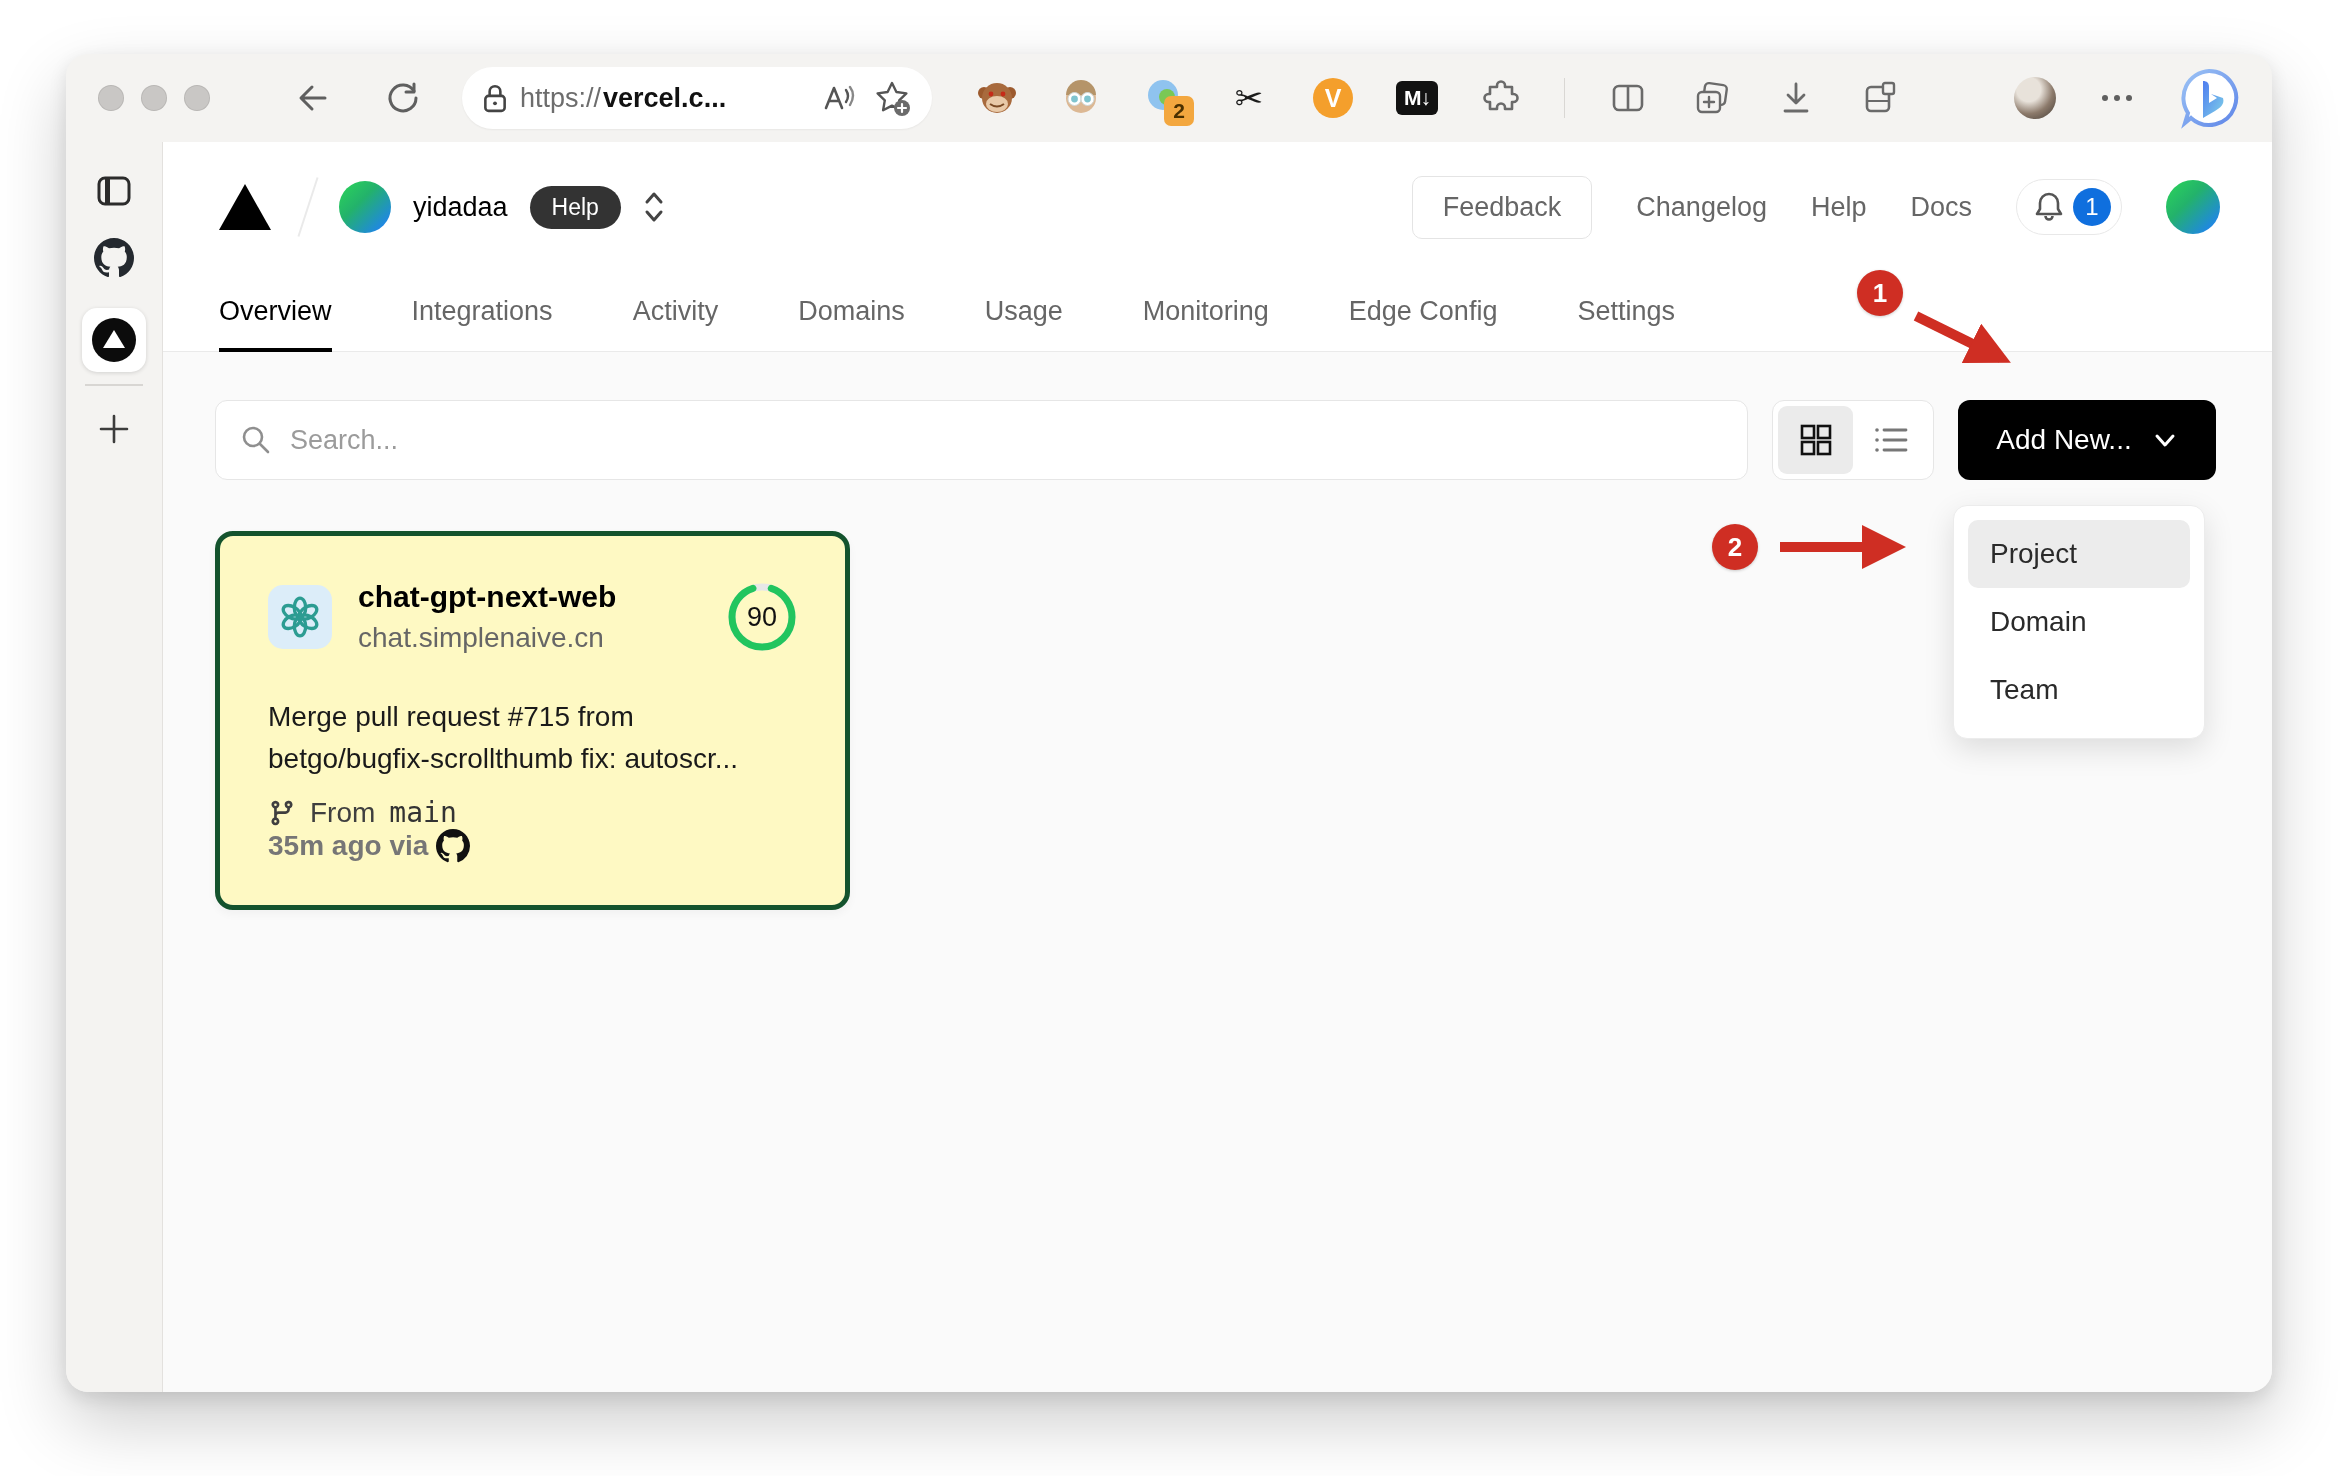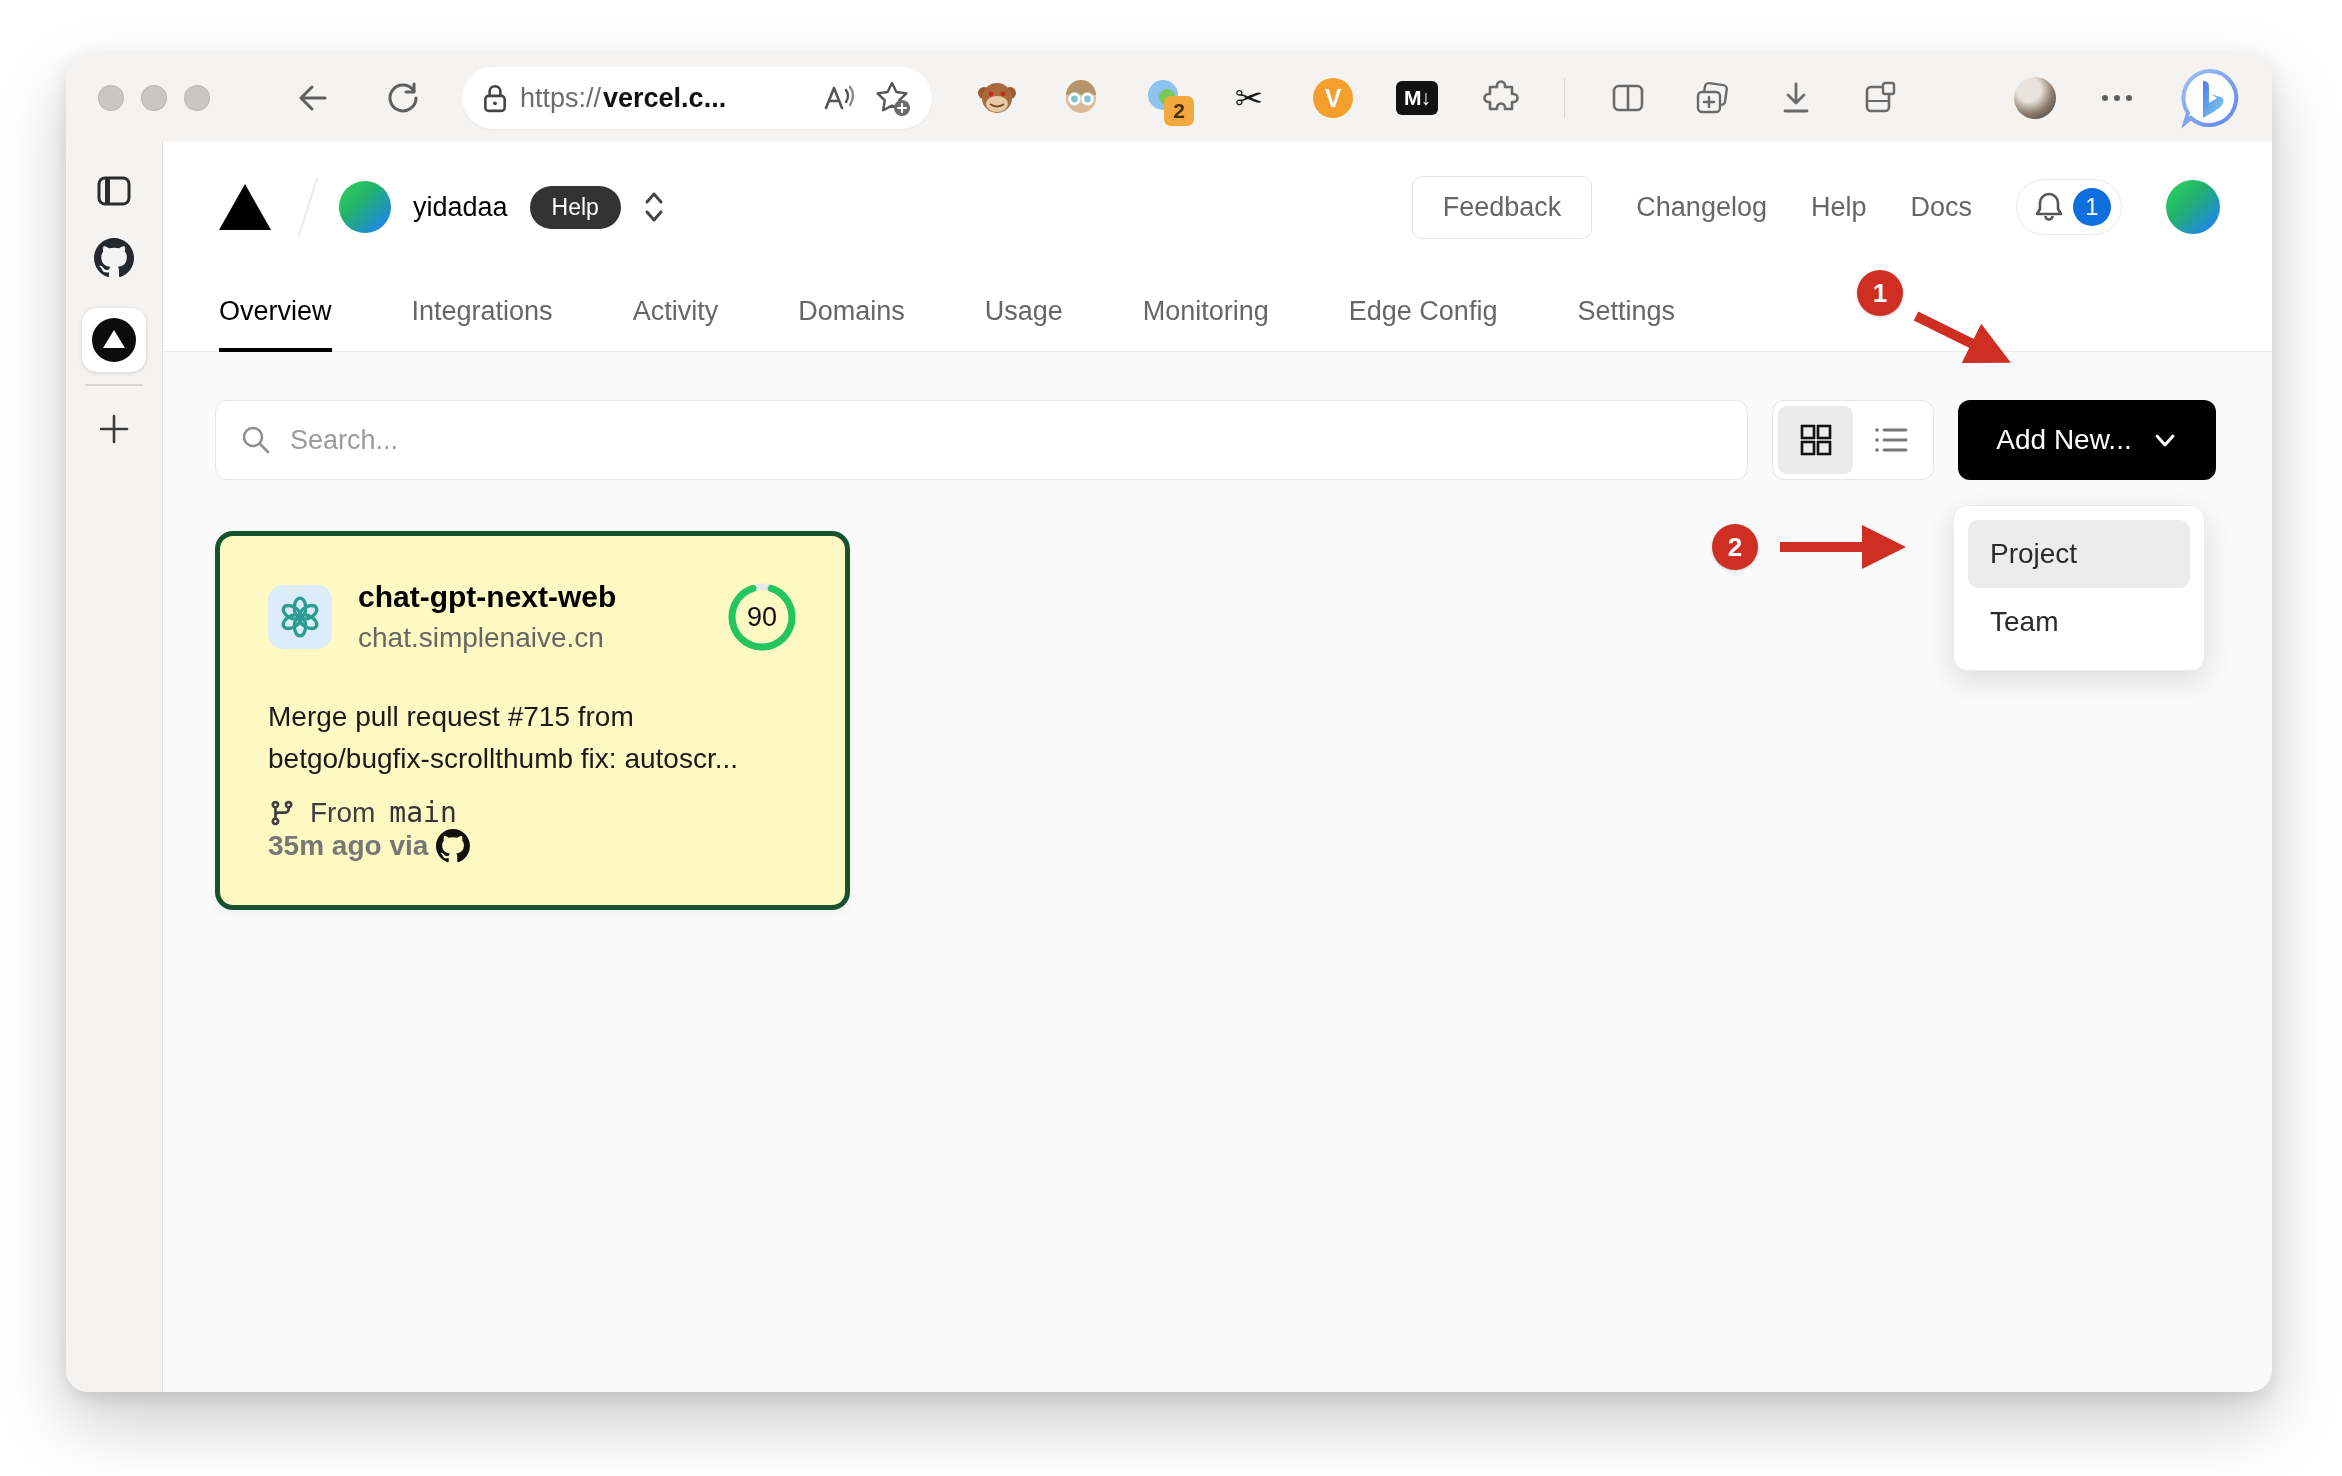--- a/index.html
+++ b/index.html
@@ -416,20 +416,21 @@
           <div class="metarow">
             <span>35m ago via</span>
             <svg width="34" height="34" viewBox="0 0 16 16" fill="#111">
               <path d="M8 0C3.58 0 0 3.58 0 8c0 3.54 2.29 6.53 5.47 7.59.4.07.55-.17.55-.38 0-.19-.01-.82-.01-1.49-2.01.37-2.53-.49-2.69-.94-.09-.23-.48-.94-.82-1.13-.28-.15-.68-.52-.01-.53.63-.01 1.08.58 1.23.82.72 1.21 1.87.87 2.33.66.07-.52.28-.87.51-1.07-1.78-.2-3.64-.89-3.64-3.95 0-.87.31-1.59.82-2.15-.08-.2-.36-1.02.08-2.12 0 0 .67-.21 2.2.82.64-.18 1.32-.27 2-.27.68 0 1.36.09 2 .27 1.53-1.04 2.2-.82 2.2-.82.44 1.1.16 1.92.08 2.12.51.56.82 1.27.82 2.15 0 3.07-1.87 3.75-3.65 3.95.29.25.54.73.54 1.48 0 1.07-.01 1.93-.01 2.2 0 .21.15.46.55.38A8.01 8.01 0 0 0 16 8c0-4.42-3.58-8-8-8z"></path>
             </svg>
           </div>
         </div>
 
         <div class="dropdown">
           <div class="dd-item hl">Project</div>
+          <div class="dd-item">Domain</div>
           <div class="dd-item">Team</div>
         </div>
       </div>
 
       <svg class="overlay" viewBox="0 0 2109 1250">
         <defs>
           <marker id="arrhead" viewBox="0 0 10 10" refX="7.5" refY="5" markerWidth="4.4" markerHeight="4.4" orient="auto">
             <path d="M0 0 L10 5 L0 10 z" fill="#cf2e23"></path>
           </marker>
         </defs>

